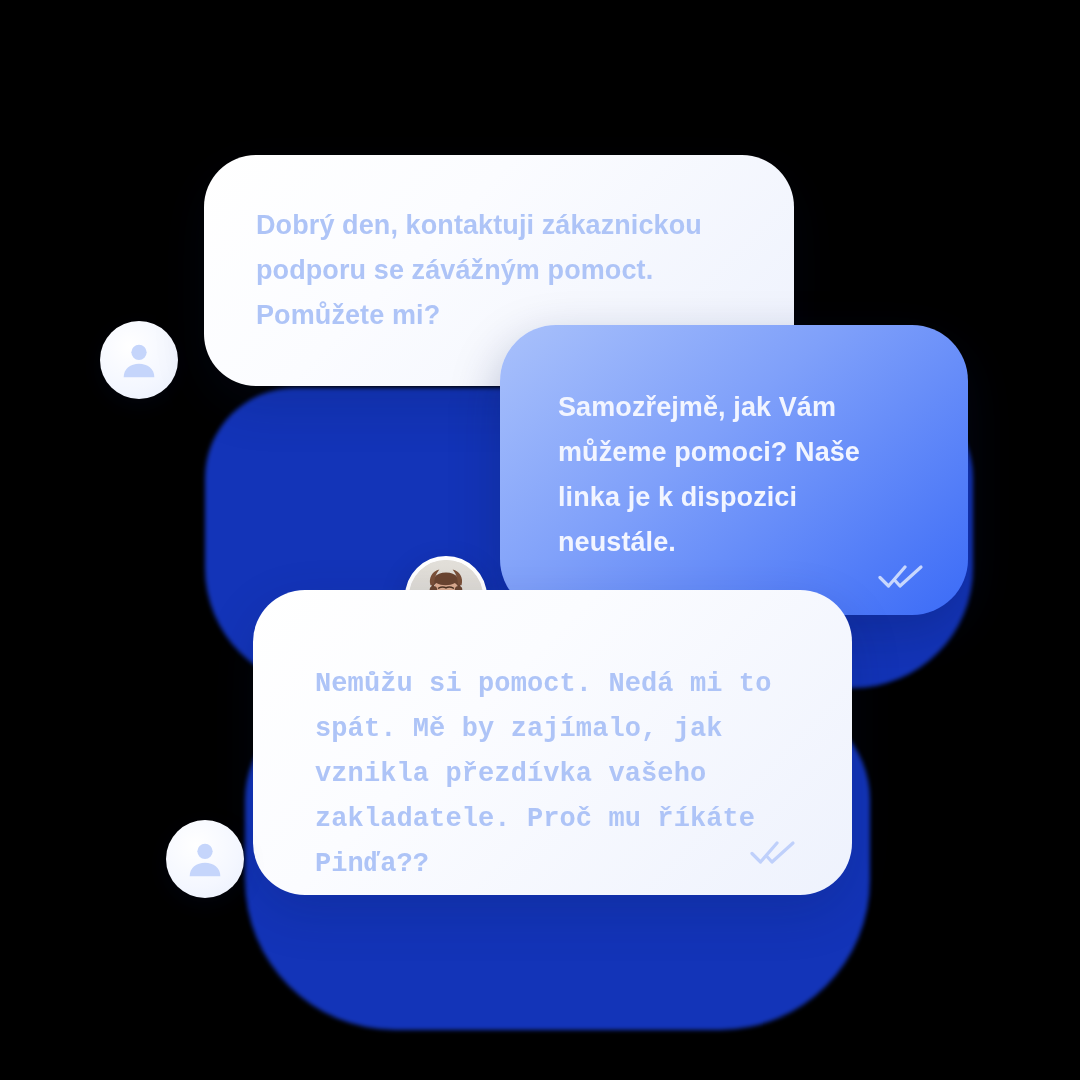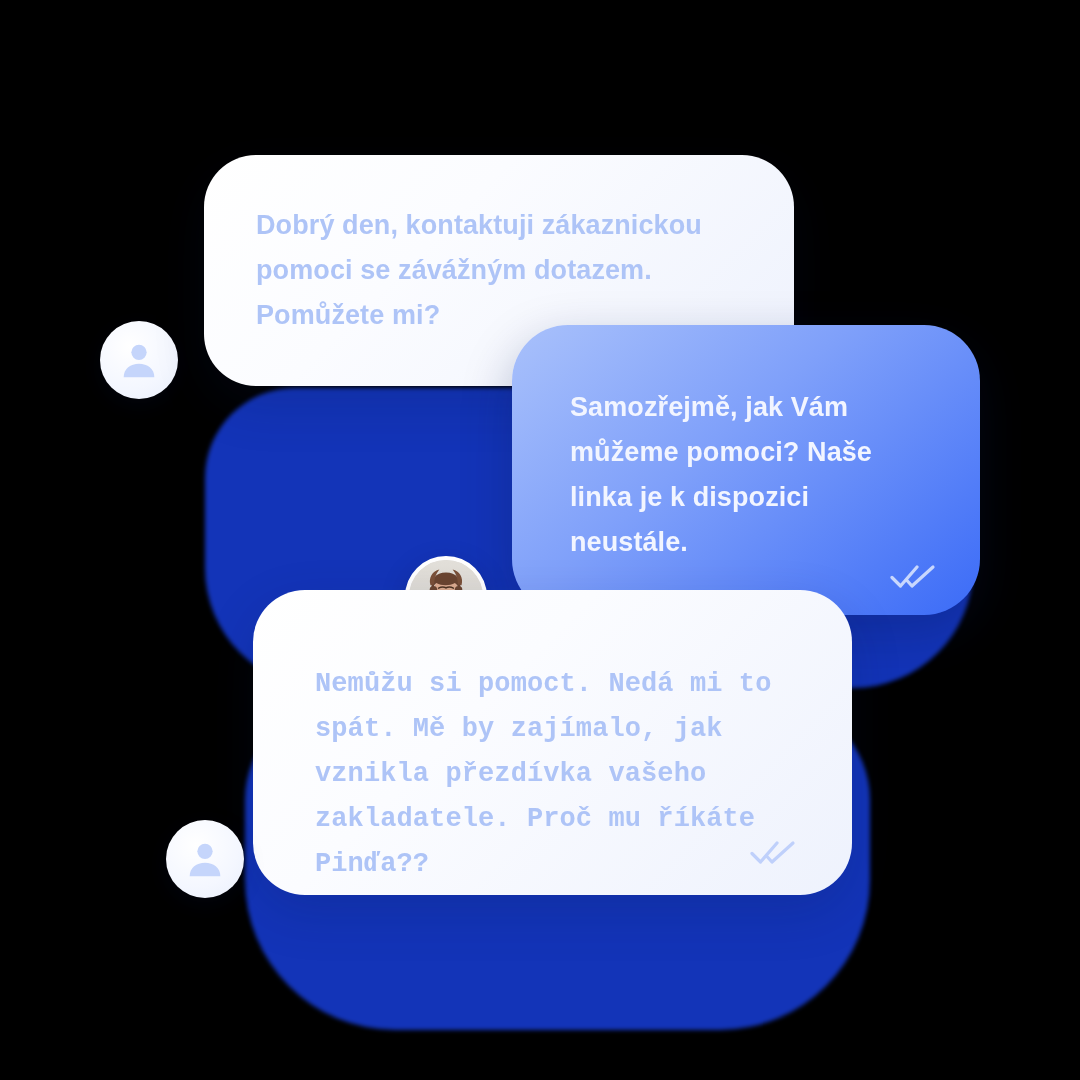--- a/index.html
+++ b/index.html
@@ -46,21 +46,20 @@
     box-sizing: border-box;
     border-radius: 52px;
   }
   .bubble-in {
     background: linear-gradient(135deg, #ffffff 0%, #fbfcff 38%, #eef2fd 100%);
     box-shadow: 0 18px 50px rgba(10, 25, 80, 0.18);
   }
   .bubble-out {
     background: linear-gradient(140deg, #a9c1fb 0%, #7fa0fa 42%, #3b6bf7 100%);
     box-shadow: 0 18px 50px rgba(10, 25, 80, 0.28);
-    margin-left: 12px;
   }
 
   .bubble-text {
     position: absolute;
     font-weight: 700;
     letter-spacing: 0.1px;
     white-space: pre-line;
   }
   .text-in {
     color: #aec4f7;
@@ -136,21 +135,21 @@
   <div class="blob blob-bottom"></div>
 
   <div class="avatar avatar-generic" id="avatar-top">
     <svg viewBox="0 0 48 48" aria-hidden="true">
       <circle cx="24" cy="16" r="8" fill="#c5d5fb"></circle>
       <path d="M8 42c0-8.8 7.2-14 16-14s16 5.2 16 14z" fill="#c5d5fb"></path>
     </svg>
   </div>
 
   <div class="bubble bubble-in" id="bubble-1">
-    <div class="bubble-text text-in">Dobrý den, kontaktuji zákaznickou pomoci se závážným dotazem. Pomůžete mi?</div>
+    <div class="bubble-text text-in">Dobrý den, kontaktuji zákaznickou podporu se závážným pomoct. Pomůžete mi?</div>
   </div>
 
   <div class="bubble bubble-out" id="bubble-2">
     <div class="bubble-text text-out">Samozřejmě, jak Vám můžeme pomoci? Naše linka je k dispozici neustále.</div>
     <div class="receipt" id="receipt-2">
       <svg viewBox="0 0 46 26" aria-hidden="true">
         <path d="M2 14.5 L10.5 23 L27 4" fill="none" stroke="#cfdcfd" stroke-width="3.2" stroke-linecap="round" stroke-linejoin="round" opacity="0.95"></path>
         <path d="M17 17.5 L22 23 L43 4" fill="none" stroke="#cfdcfd" stroke-width="3.2" stroke-linecap="round" stroke-linejoin="round" opacity="0.95"></path>
       </svg>
     </div>

